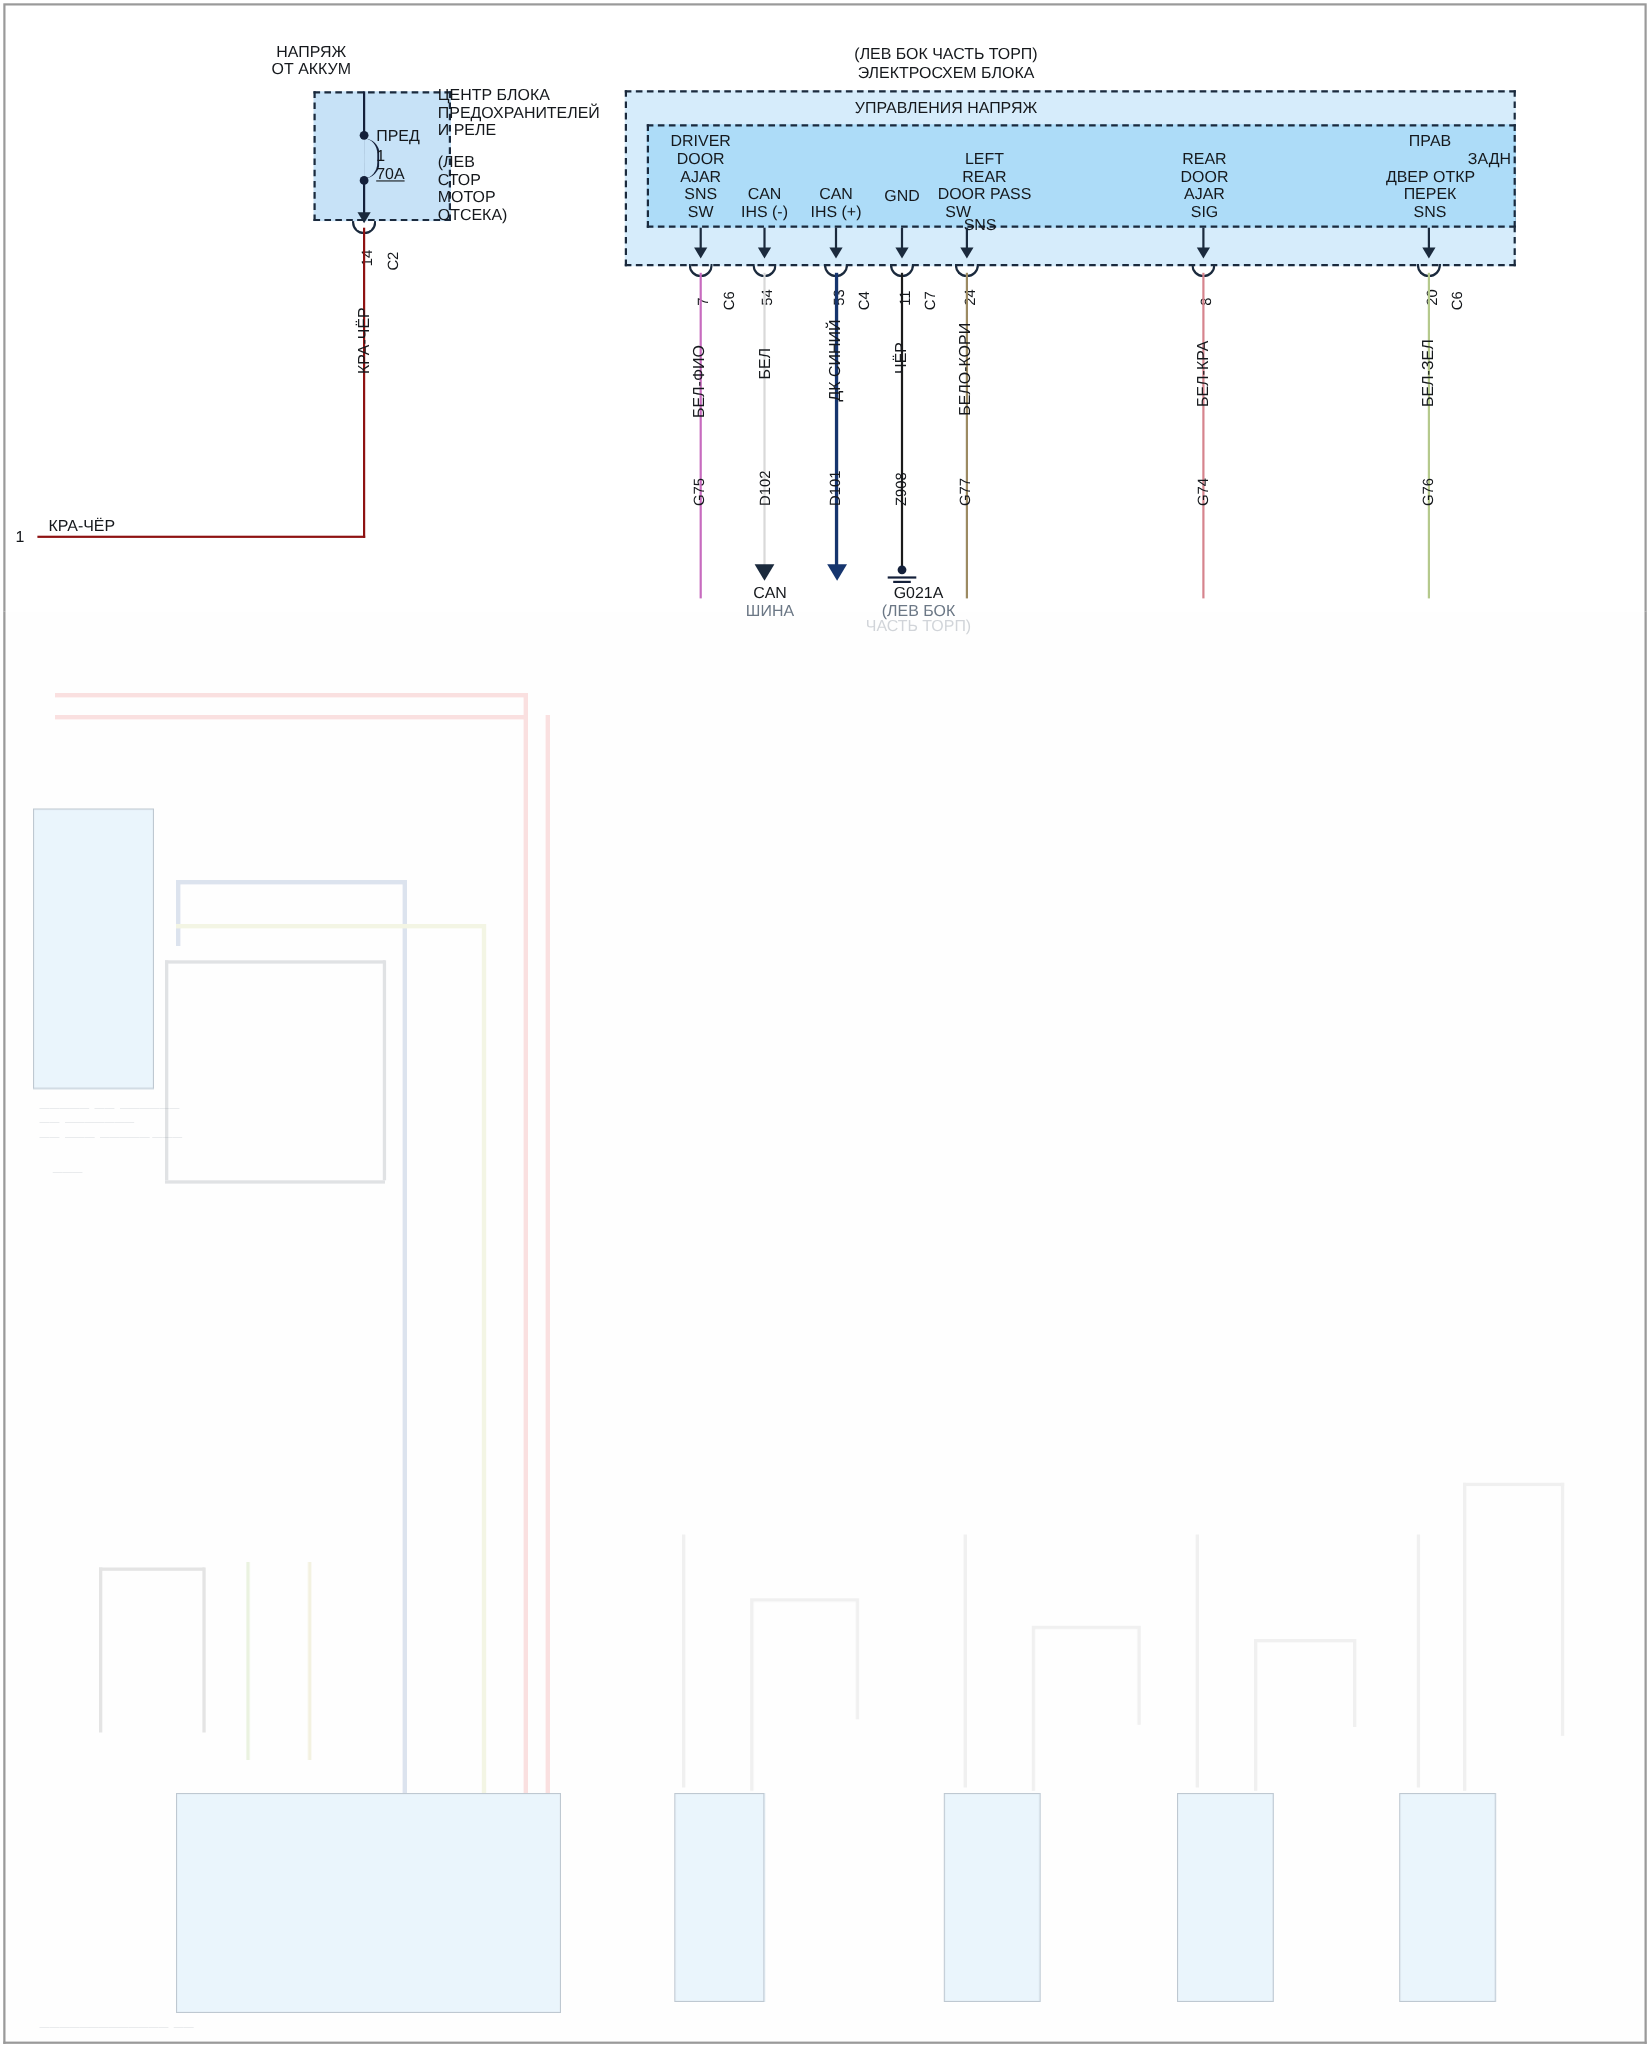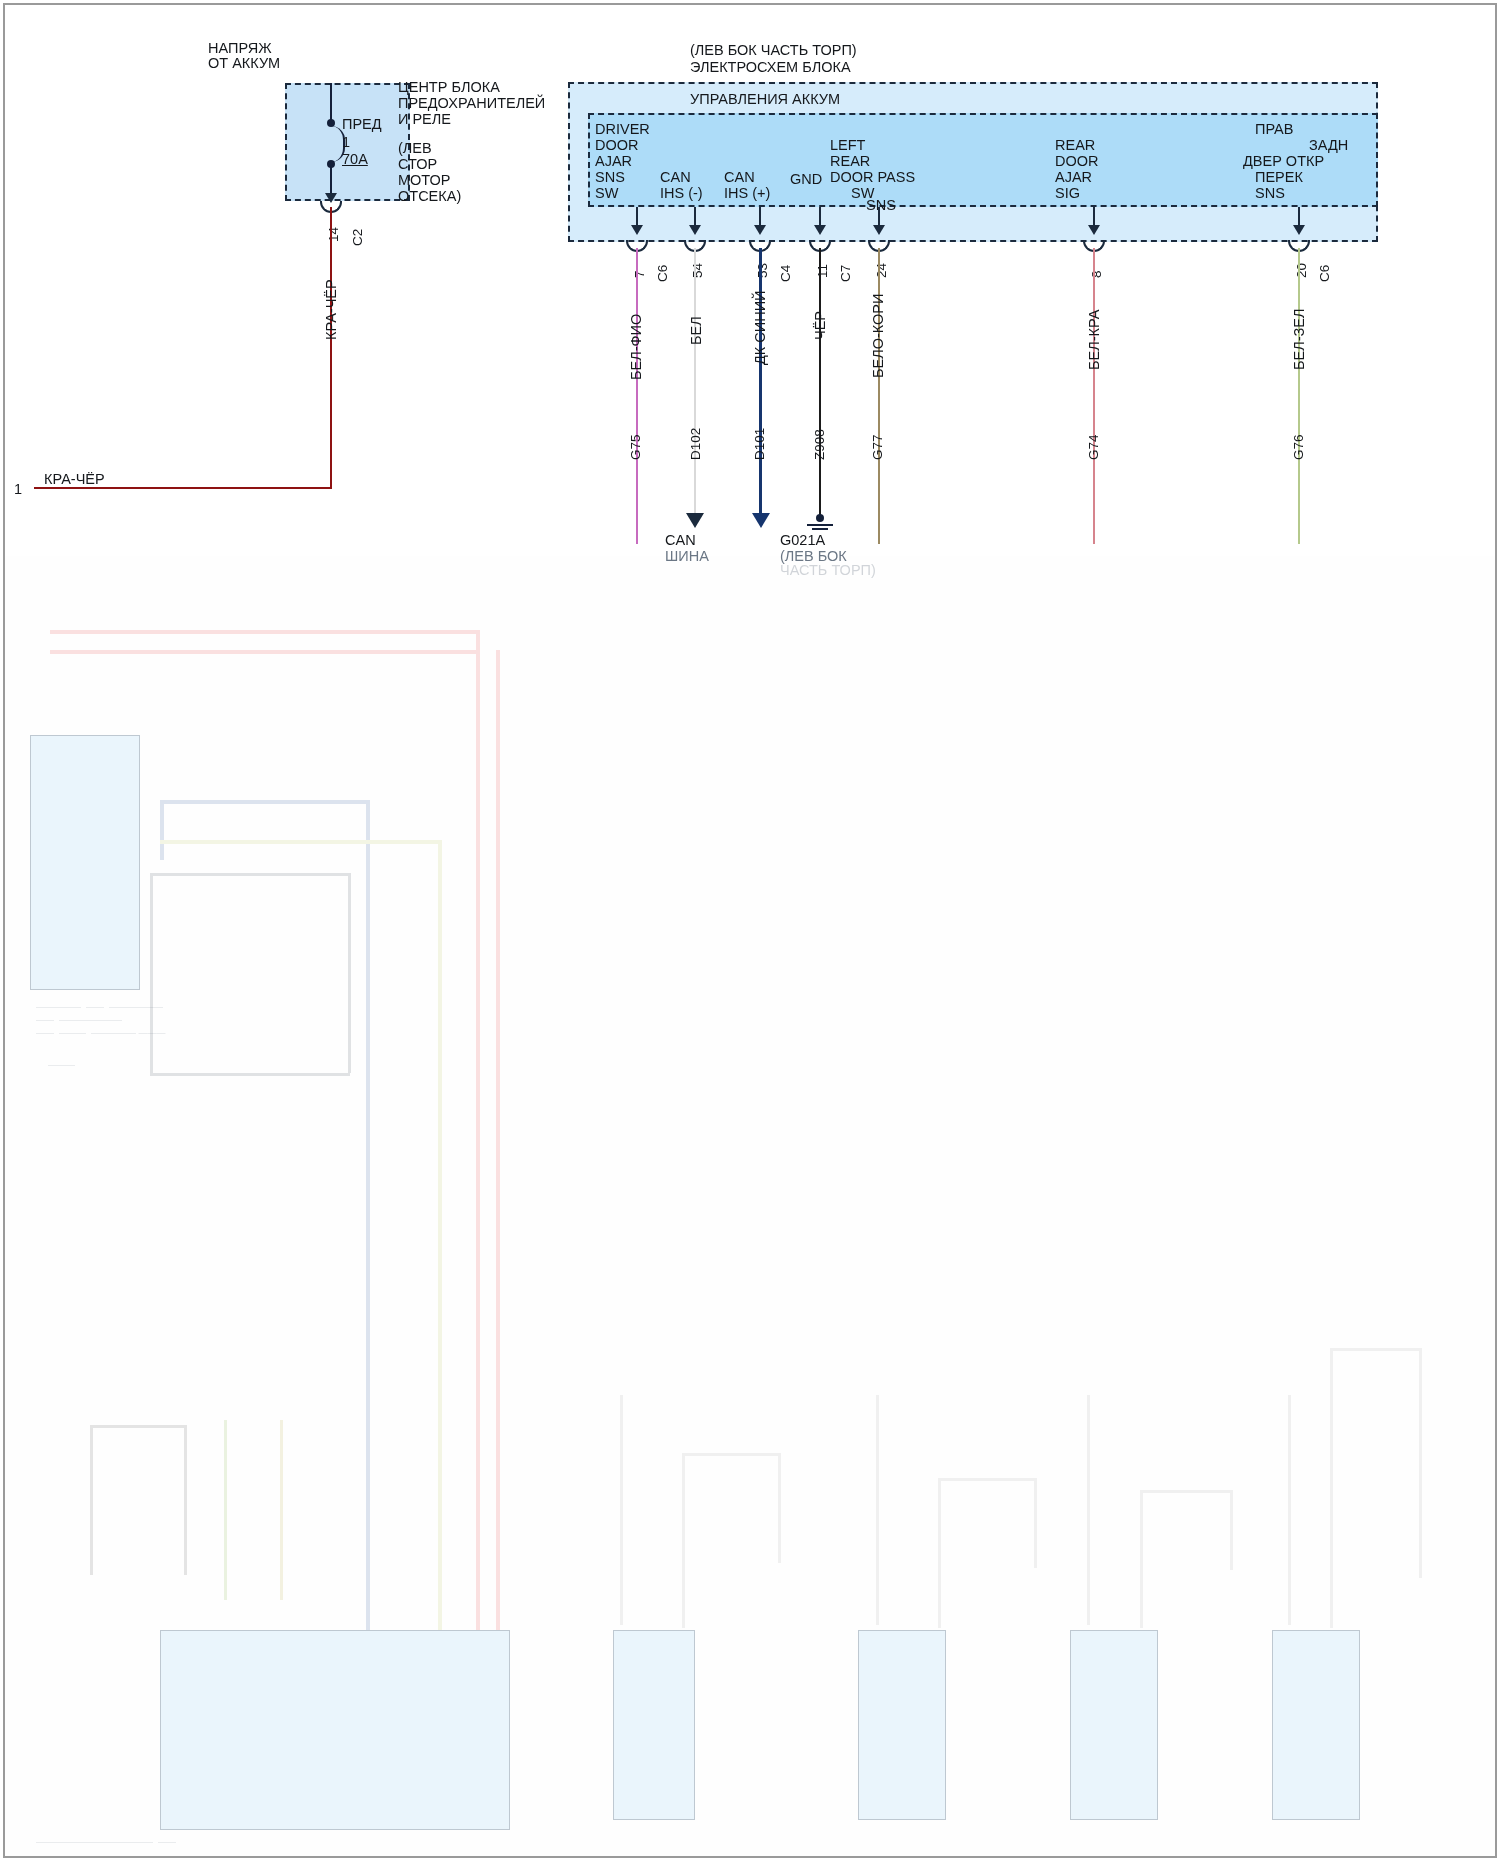--- a/index.html
+++ b/index.html
@@ -27,21 +27,21 @@
   }
 
   
   .t {
     position:absolute;
     font-size:14.5px;
     color:#15181c;
     line-height:15.5px;
     white-space:pre;
   }
-  .t.c { }
+  .t.c { text-align:center; }
   .vt {
     position:absolute;
     font-size:14.5px;
     color:#15181c;
     white-space:nowrap;
     transform-origin: 0 0;
     transform: rotate(-90deg);
   }
   .vt-s { font-size:13.5px; }
 
@@ -165,21 +165,21 @@
     <div class="t" style="left:44px; top:472px;">КРА-ЧЁР</div>
     <div class="t" style="left:14px; top:482px;">1</div>
   </div>
 
   <div>
 
     <div class="t c" style="left:690px; top:43px; width:340px;">(ЛЕВ БОК ЧАСТЬ ТОРП)</div>
     <div class="t c" style="left:690px; top:60px; width:340px;">ЭЛЕКТРОСХЕМ БЛОКА</div>
 
     <div class="dash-box light" style="left:568px; top:82px; width:810px; height:160px;"></div>
-    <div class="t c" style="left:690px; top:92px; width:340px;">УПРАВЛЕНИЯ АККУМ</div>
+    <div class="t c" style="left:690px; top:92px; width:340px;">УПРАВЛЕНИЯ НАПРЯЖ</div>
 
     <div class="dash-inner" style="left:588px; top:113px; width:790px; height:94px;"></div>
 
     <div>
       <div class="t c" style="left:595px; top:122px; width:84px;">DRIVER</div>
       <div class="t c" style="left:595px; top:138px; width:84px;">DOOR</div>
       <div class="t c" style="left:595px; top:154px; width:84px;">AJAR</div>
       <div class="t c" style="left:595px; top:170px; width:84px;">SNS</div>
       <div class="t c" style="left:595px; top:186px; width:84px;">SW</div>
 

